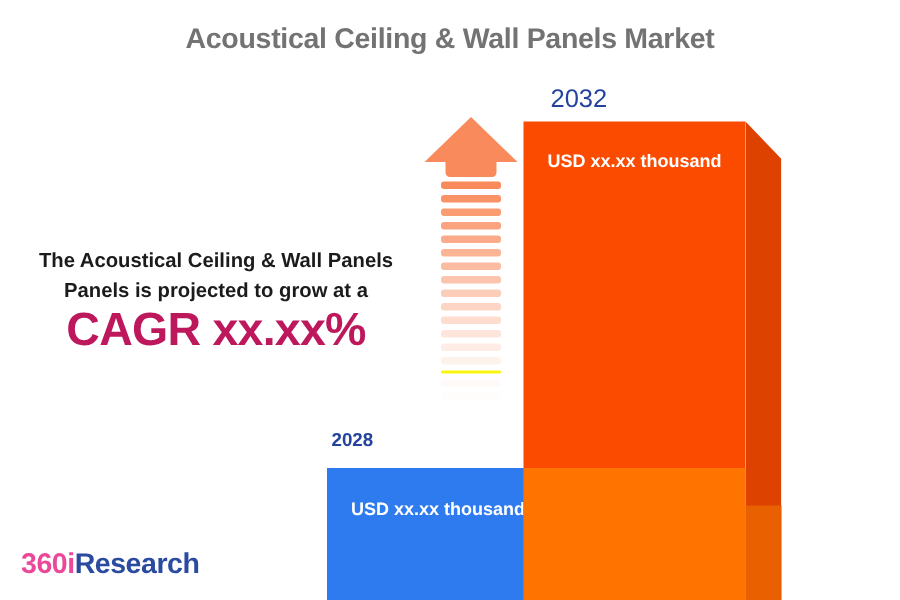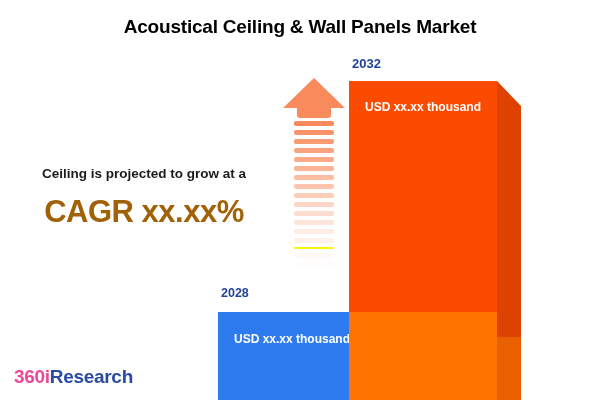--- a/index.html
+++ b/index.html
@@ -19,43 +19,43 @@
   
   #chart-title {
     position: absolute;
     top: 16px;
     left: 0;
     width: 600px;
     text-align: center;
     font-size: 19px;
     font-weight: bold;
     letter-spacing: -0.2px;
-    color: #000000;
+    color: #737373;
     white-space: nowrap;
   }
 
   
   #cagr-block {
     position: absolute;
     left: 8px;
     top: 164px;
     width: 272px;
     text-align: center;
   }
   #cagr-statement {
     font-size: 13.5px;
     font-weight: bold;
     color: #1b1b1b;
     line-height: 1.45;
   }
   #cagr-value {
-    margin-top: 12px;
+    margin-top: 1px;
     font-size: 31px;
     font-weight: bold;
-    color: #a16207;
+    color: #be185d;
     letter-spacing: -0.5px;
     line-height: 1.05;
   }
 
   
   #logo {
     position: absolute;
     left: 14px;
     top: 366px;
     font-size: 19px;
@@ -149,24 +149,24 @@
     font-size: 12px;
     font-weight: bold;
     color: #ffffff;
     white-space: nowrap;
   }
 
   
   #bar-2032 { left: 349px; top: 56px; }
   #bar-2032 .bar-label-year {
     position: absolute;
-    left: 3px;
+    left: 18px;
     top: 0;
-    font-size: 13px;
-    font-weight: bold;
+    font-size: 17px;
+    font-weight: normal;
     color: #24449B;
     white-space: nowrap;
   }
   #bar-2032 .bar-front {
     position: absolute;
     left: 0;
     top: 25px;
     width: 148px;
     height: 319px;
     background: #FA4B00;
@@ -207,21 +207,22 @@
     white-space: nowrap;
   }
 </style>
 </head>
 <body>
 
 <div id="chart-title">Acoustical Ceiling &amp; Wall Panels Market</div>
 
 <div id="cagr-block">
   <div id="cagr-statement">
-    <div>Ceiling is projected to grow at a</div>
+    <div>The Acoustical Ceiling &amp; Wall Panels</div>
+    <div>Panels is projected to grow at a</div>
   </div>
   <div id="cagr-value">CAGR xx.xx%</div>
 </div>
 
 <div id="growth-arrow">
   <div class="arrow-head"></div>
   <div class="arrow-neck"></div>
   <div class="arrow-stripes">
     <div class="stripe" style="opacity:1"></div>
     <div class="stripe" style="opacity:.93"></div>

